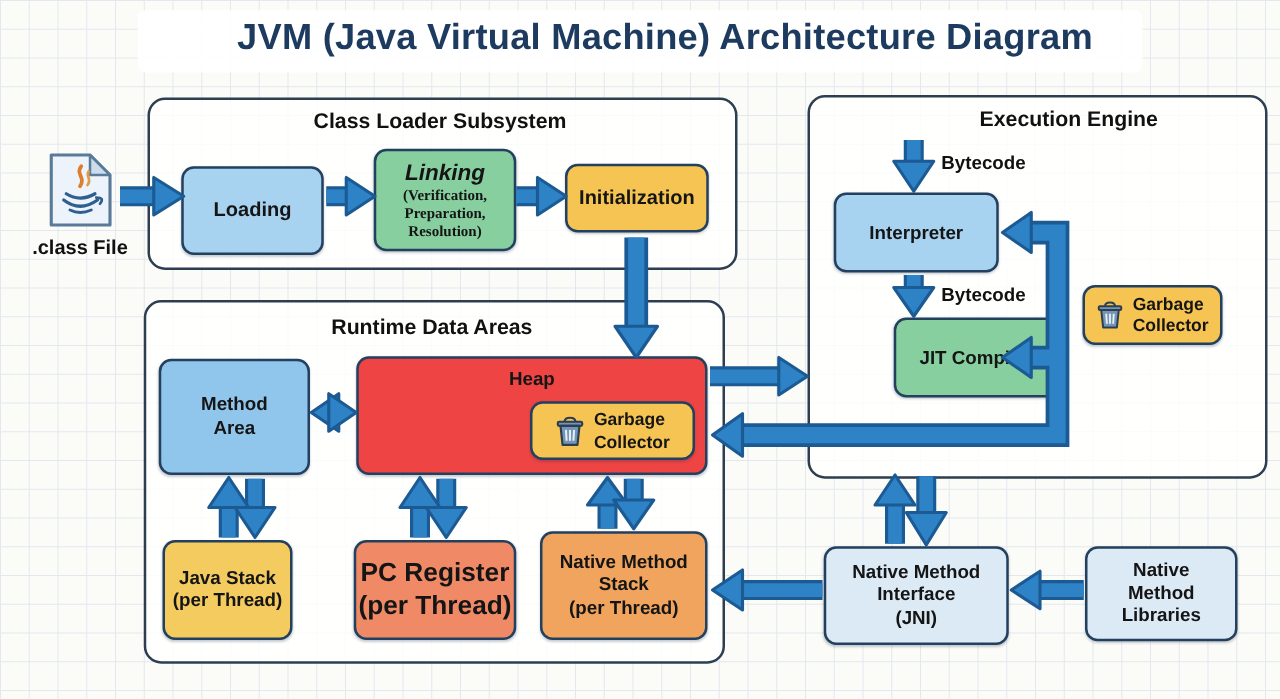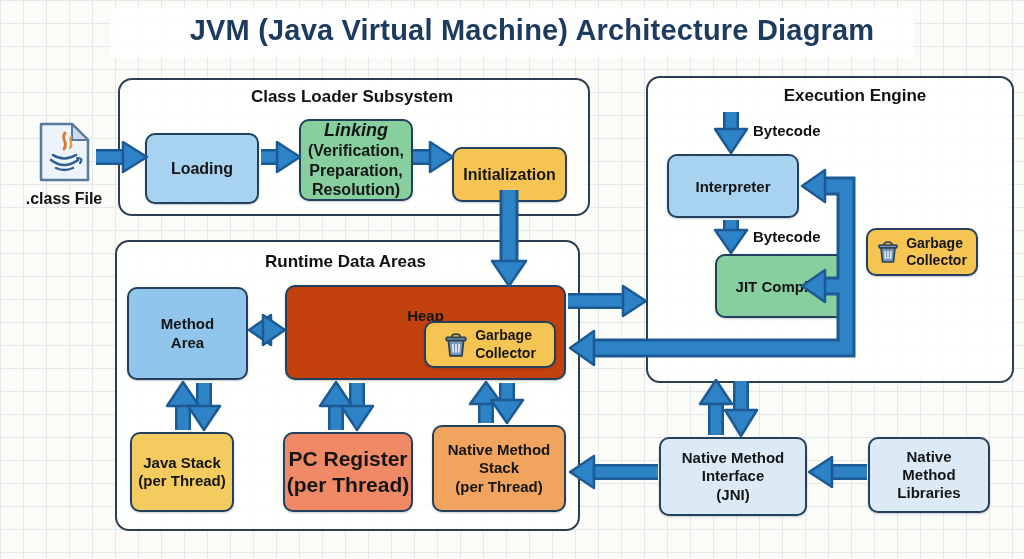--- a/index.html
+++ b/index.html
@@ -67,25 +67,25 @@
     <path d="M20 47 Q 28 51 37 47" fill="none" stroke="#2f5f8f" stroke-width="2.4" stroke-linecap="round"></path>
   </svg>
 </div>
 <div class="small-label" style="left:6px;top:190px;width:116px;text-align:center;font-size:16px;">.class File</div>
 
 <div class="container" style="left:118px;top:78px;width:468px;height:134px;"></div>
 <div class="cheader" style="left:118px;top:87px;width:468px;">Class Loader Subsystem</div>
 <div class="node" style="left:145px;top:133px;width:114px;height:71px;background:#a7d2f0;font-size:16px;">Loading</div>
 <div class="node" style="left:299px;top:119px;width:114px;height:82px;background:#87cf9f;padding:2px;">
   <span style="font-size:18px;font-style:italic;">Linking</span>
-  <span class="ml" style="font-size:16px;">(Verification,
+  <span class="ml" style="font-size:12px;font-family:Liberation Serif, serif;">(Verification,
 Preparation,
 Resolution)</span>
 </div>
-<div class="node" style="left:452px;top:147px;width:115px;height:55px;background:#f6c453;font-size:16px;">Initialization</div>
+<div class="node" style="left:452px;top:131px;width:115px;height:55px;background:#f6c453;font-size:16px;">Initialization</div>
 
 <div class="container" style="left:646px;top:76px;width:364px;height:303px;"></div>
 <div class="cheader" style="left:673px;top:86px;width:364px;">Execution Engine</div>
 <div class="small-label" style="left:753px;top:122px;">Bytecode</div>
 <div class="node" style="left:667px;top:154px;width:132px;height:64px;background:#a7d2f0;font-size:15px;">Interpreter</div>
 <div class="small-label" style="left:753px;top:228px;">Bytecode</div>
 <div class="node" style="left:667px;top:254px;width:132px;height:64px;background:#87cf9f;font-size:15px;margin-left:48px;">JIT Compiler</div>
 <div class="badge" style="left:866px;top:228px;width:112px;height:48px;font-size:14px;">
   <svg width="22" height="24" viewBox="0 0 22 24">
     <rect x="2" y="5" width="18" height="3" rx="1" fill="#7396b8" stroke="#2c3e50" stroke-width="1.6"></rect>
@@ -96,21 +96,21 @@
     <line x1="14" y1="11" x2="13.5" y2="19" stroke="#e8eef4" stroke-width="1.5"></line>
   </svg>
   <span class="ml">Garbage
 Collector</span>
 </div>
 
 <div class="container" style="left:115px;top:240px;width:461px;height:287px;"></div>
 <div class="cheader" style="left:115px;top:252px;width:461px;">Runtime Data Areas</div>
 <div class="node ml" style="left:127px;top:287px;width:121px;height:93px;background:#90c6ec;font-size:15px;">Method
 Area</div>
-<div class="node" style="left:285px;top:285px;width:281px;height:95px;background:#c2410c;justify-content:flex-start;padding-top:20px;">
+<div class="node" style="left:285px;top:285px;width:281px;height:95px;background:#ef4444;justify-content:flex-start;padding-top:8px;">
   <span style="font-size:15px;">Heap</span>
 </div>
 <div class="badge" style="left:424px;top:321px;width:132px;height:47px;font-size:14px;">
   <svg width="24" height="26" viewBox="0 0 22 24">
     <rect x="2" y="5" width="18" height="3" rx="1" fill="#7396b8" stroke="#2c3e50" stroke-width="1.6"></rect>
     <path d="M7 5 Q 7 2 11 2 Q 15 2 15 5" fill="none" stroke="#2c3e50" stroke-width="1.6"></path>
     <path d="M4 8 L 5.5 22 H 16.5 L 18 8 Z" fill="#7396b8" stroke="#2c3e50" stroke-width="1.6" stroke-linejoin="round"></path>
     <line x1="8" y1="11" x2="8.5" y2="19" stroke="#e8eef4" stroke-width="1.5"></line>
     <line x1="11" y1="11" x2="11" y2="19" stroke="#e8eef4" stroke-width="1.5"></line>
     <line x1="14" y1="11" x2="13.5" y2="19" stroke="#e8eef4" stroke-width="1.5"></line>

